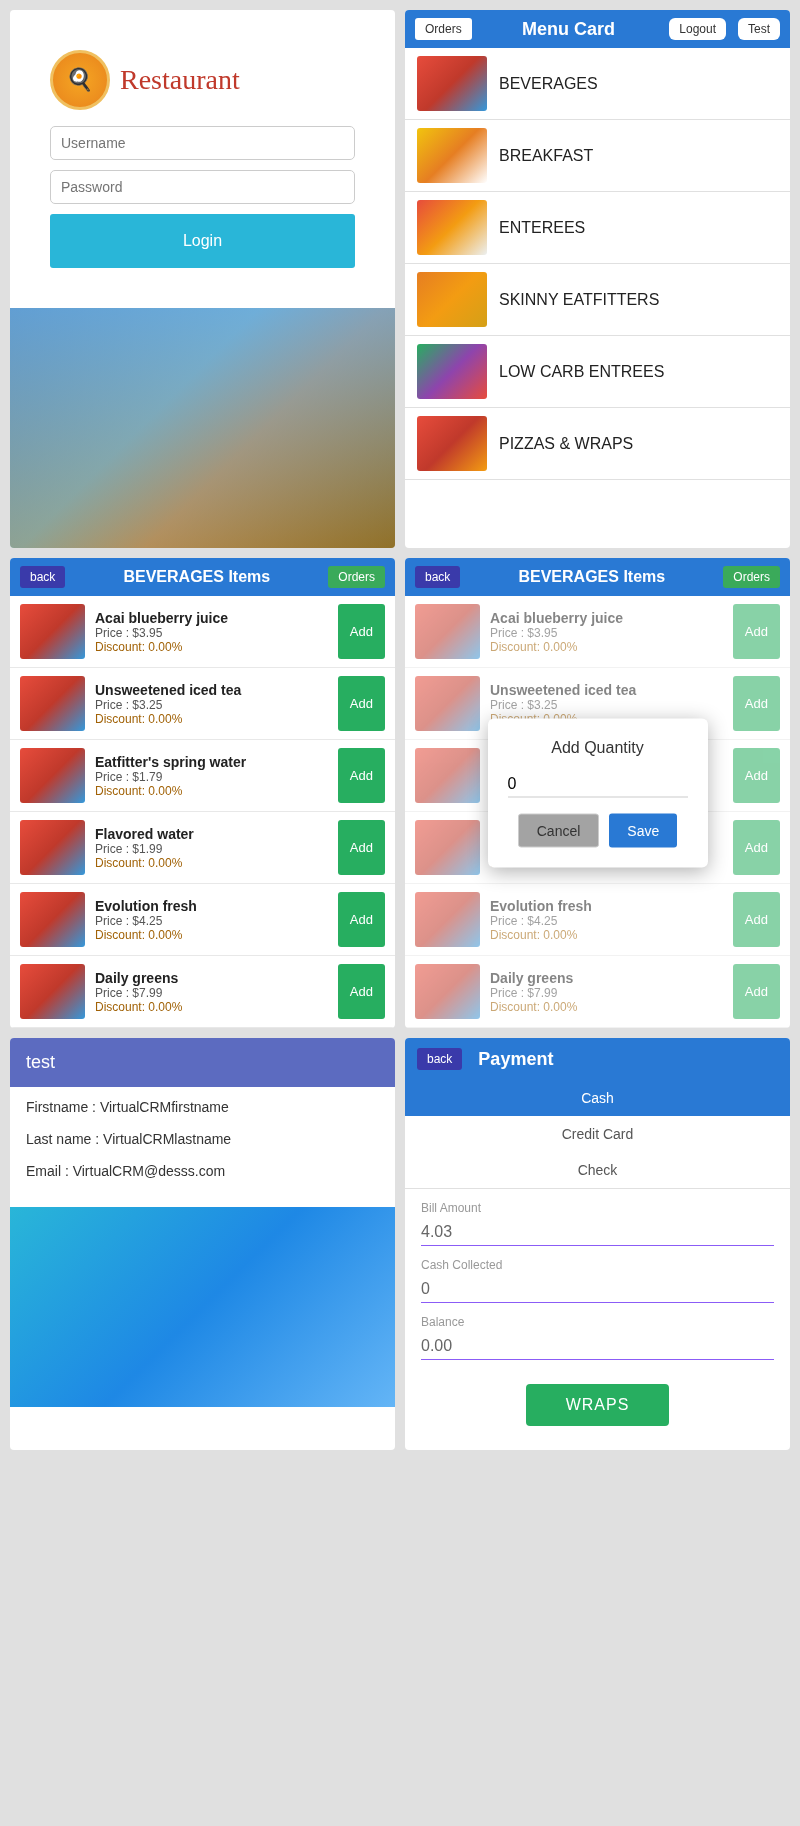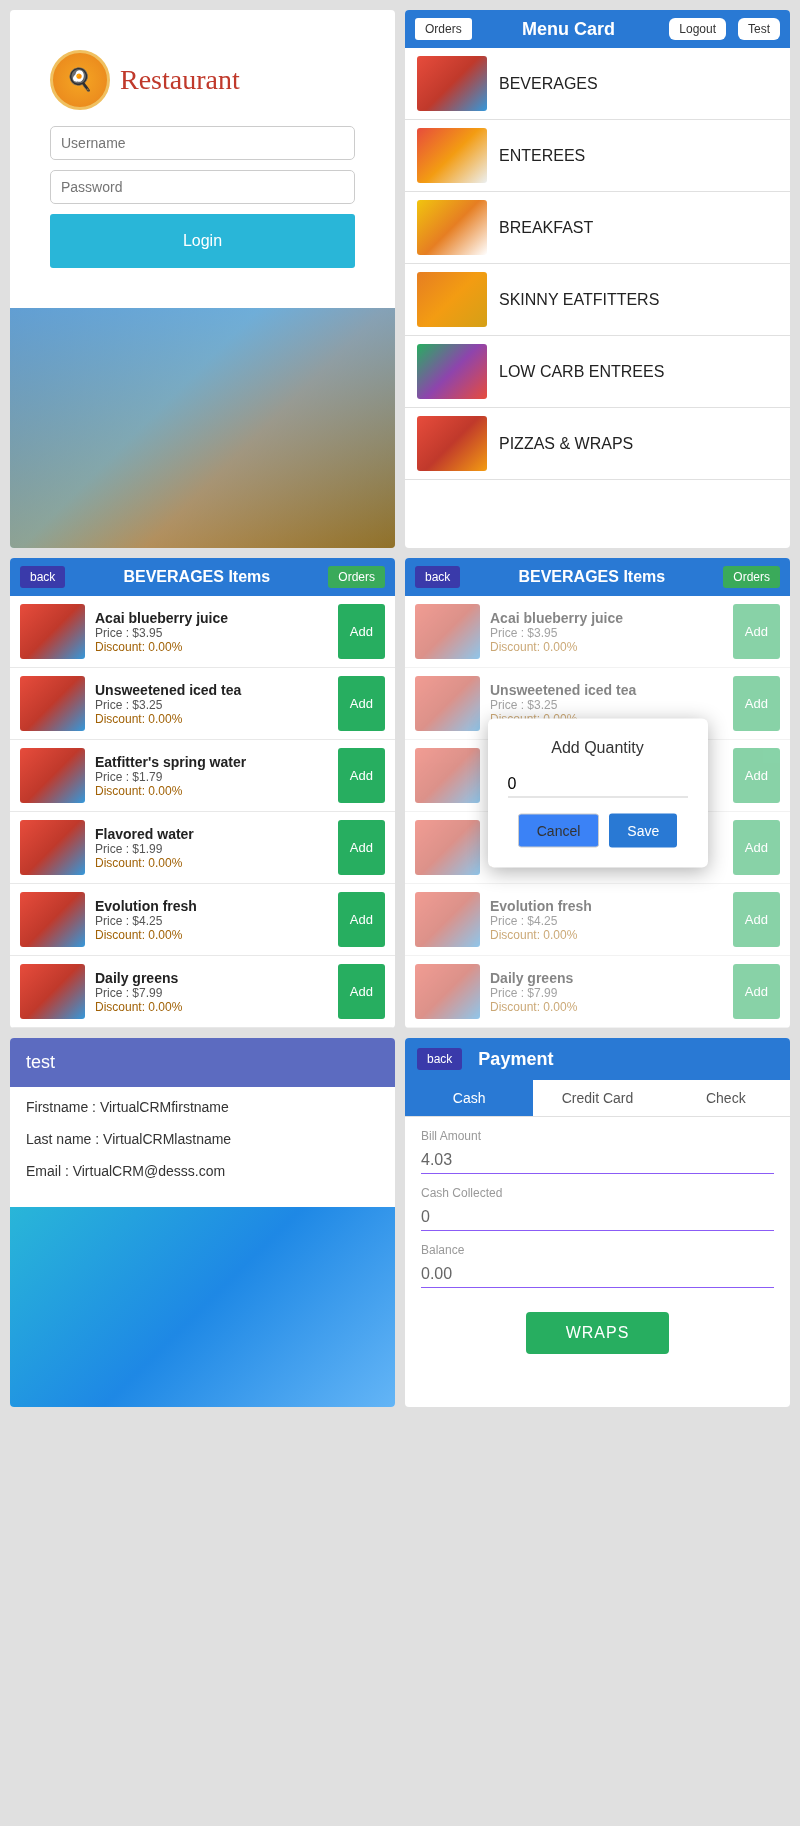--- a/index.html
+++ b/index.html
@@ -178,21 +178,21 @@
       font-size: 16px; color: #333;
       margin-bottom: 14px;
     }
     .modal-input {
       width: 100%; border: none; border-bottom: 1px solid #ccc;
       padding: 4px 0; font-size: 16px; text-align: left;
       margin-bottom: 16px; outline: none;
     }
     .modal-buttons { display: flex; gap: 10px; justify-content: center; }
     .modal-cancel-btn {
-      padding: 8px 18px; background: #3b82f6; color: #333;
+      padding: 8px 18px; background: #a3a3a3; color: #333;
       border: 1px solid #ccc; border-radius: 3px; cursor: pointer;
       font-size: 14px;
     }
     .modal-save-btn {
       padding: 8px 18px; background: #2979d4; color: #fff;
       border: none; border-radius: 3px; cursor: pointer;
       font-size: 14px;
     }
 
     
@@ -228,21 +228,21 @@
     .payment-back-btn {
       background: #3a3aaa; color: #fff;
       border: none; border-radius: 3px;
       padding: 4px 10px; font-size: 12px; cursor: pointer;
     }
     .payment-title {
       color: #fff; font-size: 18px; font-weight: bold;
       margin-left: 8px;
     }
     .payment-tabs {
-      display: flex; border-bottom: 1px solid #e0e0e0;
+      display: flex; border-bottom: 1px solid #e0e0e0; flex-direction: column;
     }
     .payment-tab {
       flex: 1; padding: 10px;
       text-align: center; font-size: 14px;
       cursor: pointer; border: none; background: #fff;
       color: #555;
     }
     .payment-tab.active {
       background: #2979d4; color: #fff;
     }
@@ -290,26 +290,26 @@
       <button class="menu-header-btn">Orders</button>
       <span class="menu-header-title">Menu Card</span>
       <button class="menu-header-right-btn">Logout</button>
       <button class="menu-header-right-btn">Test</button>
     </div>
     <div class="menu-item">
       <div class="menu-item-img img-beverages"></div>
       <span class="menu-item-label">BEVERAGES</span>
     </div>
     <div class="menu-item">
+      <div class="menu-item-img img-breakfast"></div>
+      <span class="menu-item-label">BREAKFAST</span>
+    </div>
+    <div class="menu-item">
       <div class="menu-item-img img-enterees"></div>
       <span class="menu-item-label">ENTEREES</span>
-    </div>
-    <div class="menu-item">
-      <div class="menu-item-img img-breakfast"></div>
-      <span class="menu-item-label">BREAKFAST</span>
     </div>
     <div class="menu-item">
       <div class="menu-item-img img-skinny"></div>
       <span class="menu-item-label">SKINNY EATFITTERS</span>
     </div>
     <div class="menu-item">
       <div class="menu-item-img img-lowcarb"></div>
       <span class="menu-item-label">LOW CARB ENTREES</span>
     </div>
     <div class="menu-item">

